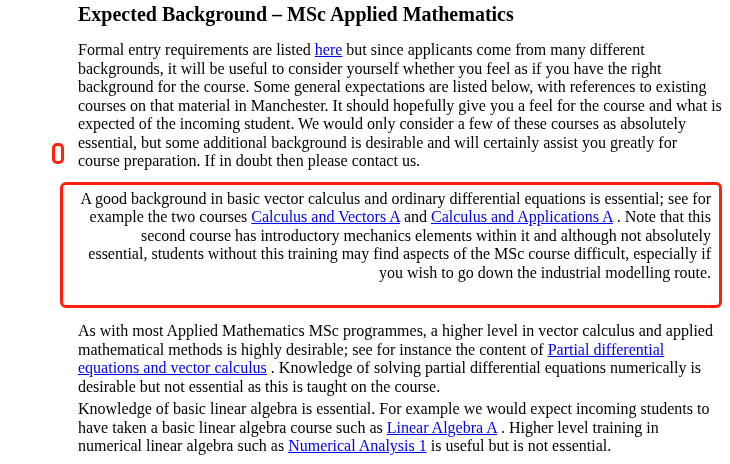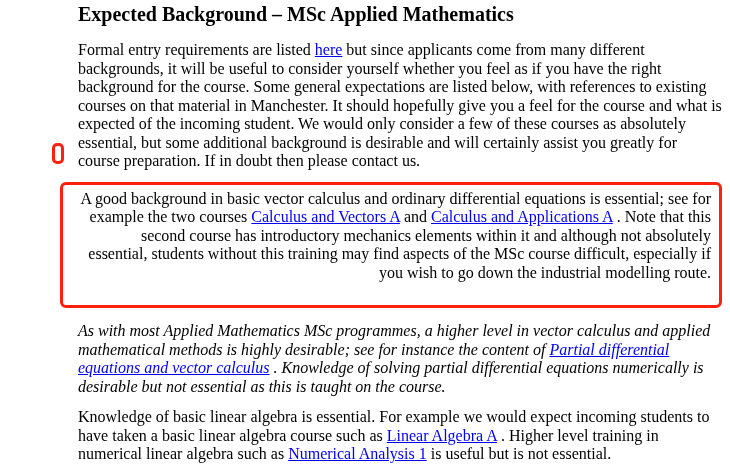--- a/index.html
+++ b/index.html
@@ -14,21 +14,21 @@
     overflow: hidden;
   }
   .doc { padding: 5px 8px 0 78px; }
   h1.title {
     font-size: 20px;
     line-height: 19px;
     font-weight: bold;
     margin: 0 0 17px 0;
   }
   p.para { margin: 0 0 11px 0; }
-  p.para.mb12 { margin-bottom: 12px; font-style: italic; }
+  p.para.mb12 { margin-bottom: 4px; }
   p.para.last { margin-bottom: 8px; }
   a.doclink {
     color: var(--link_blue, #0000ee);
     text-decoration: underline;
     cursor: pointer;
   }
   .highlight-box {
     border: 3px solid var(--annotation_red, #ff200e);
     border-radius: 6px;
     margin: 0 0 14px -18px;

